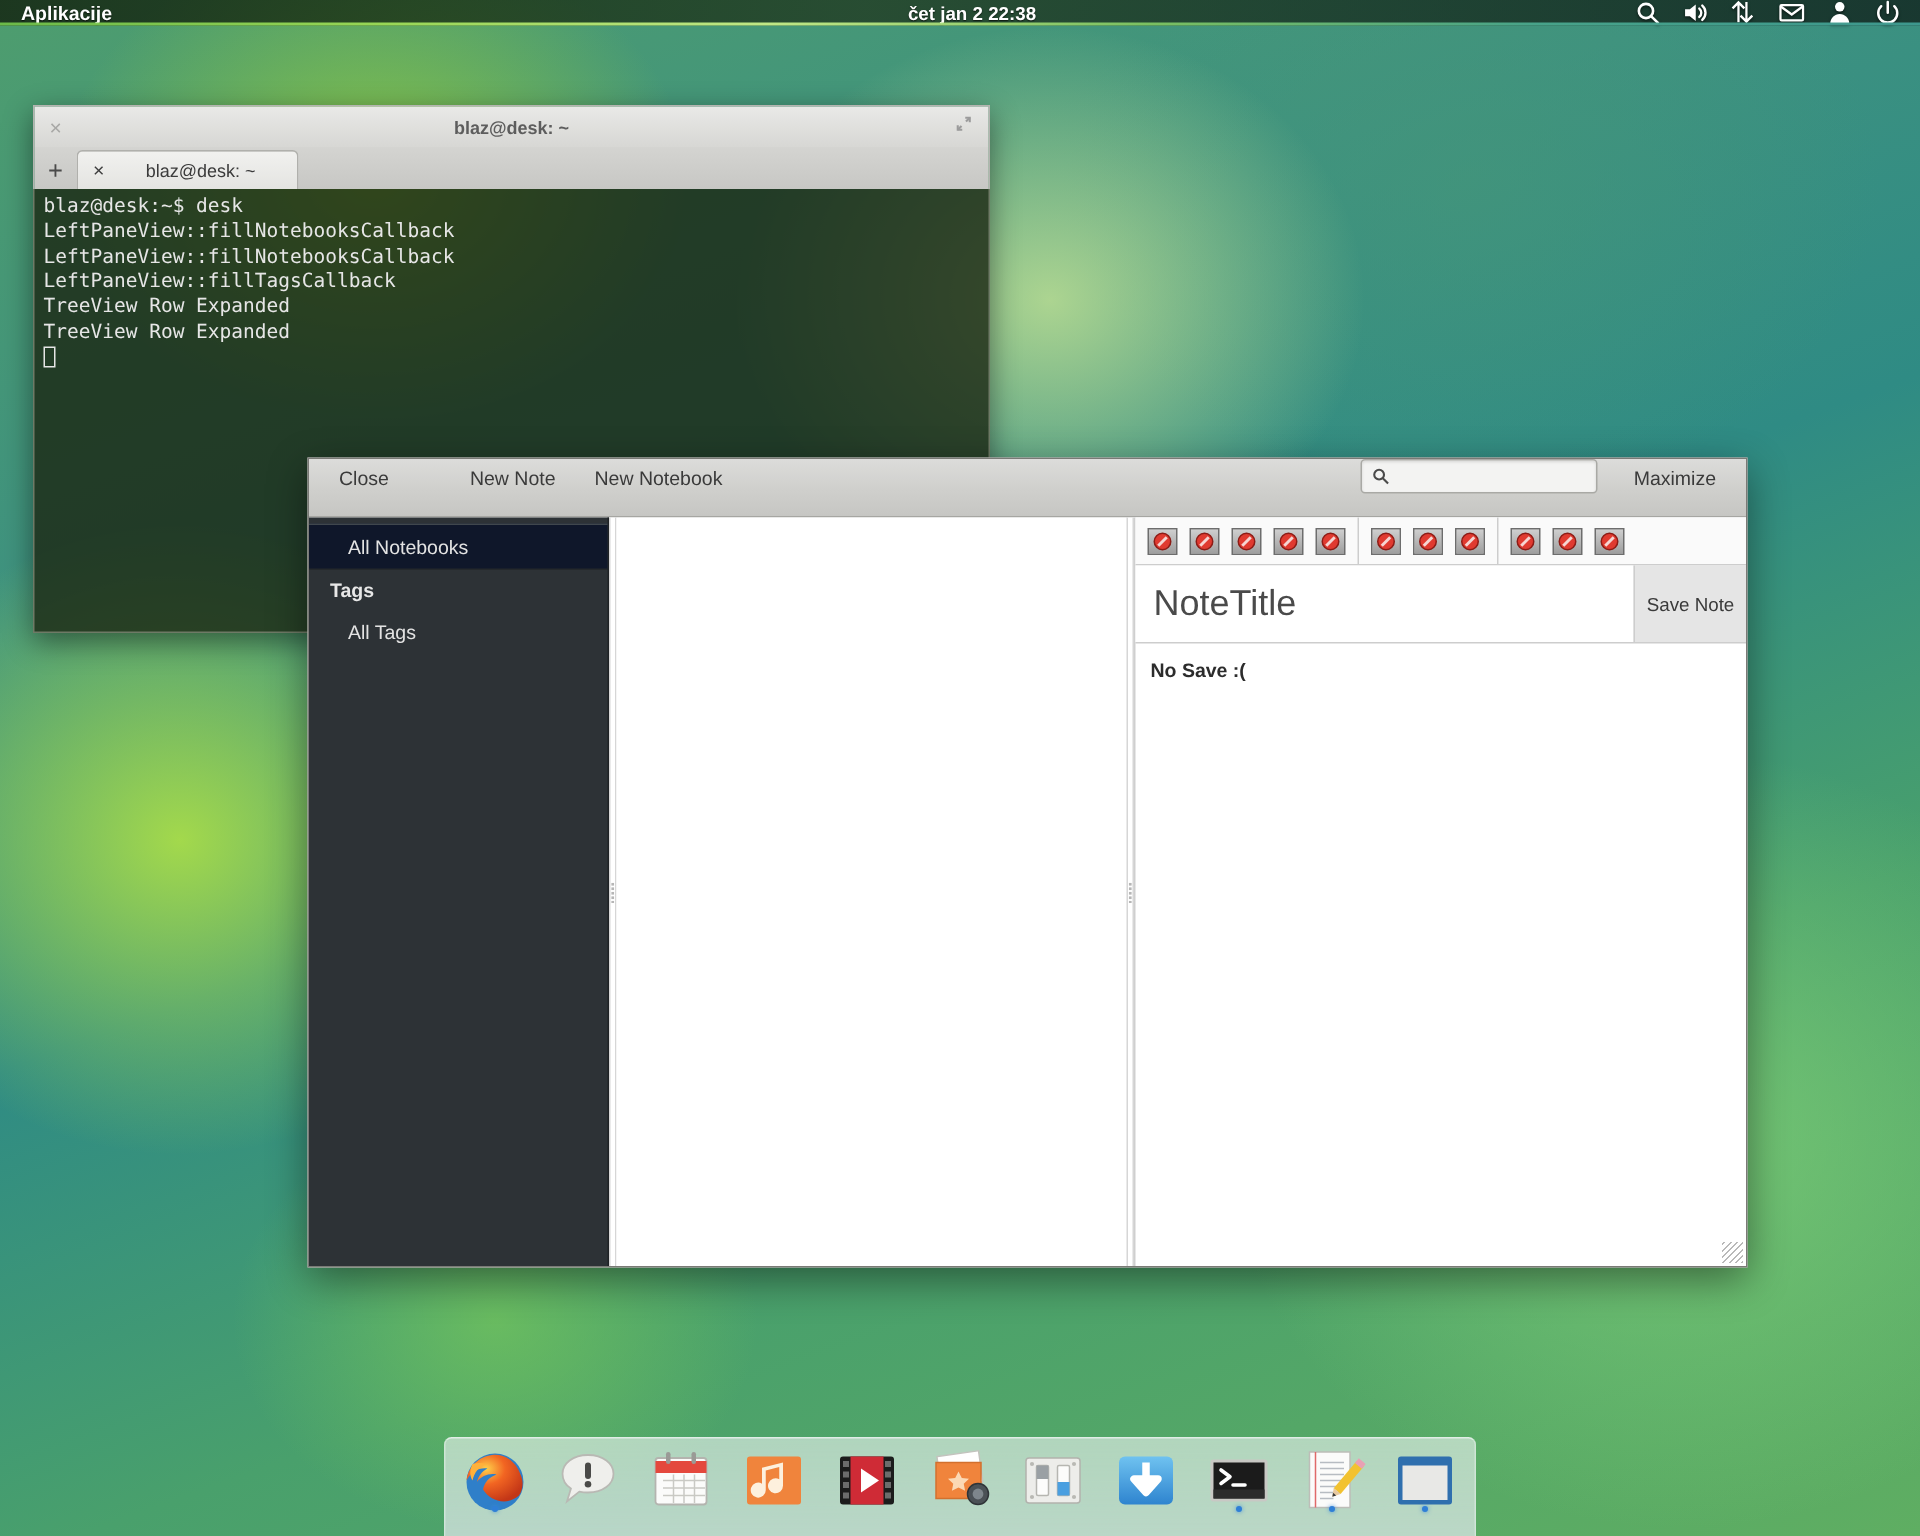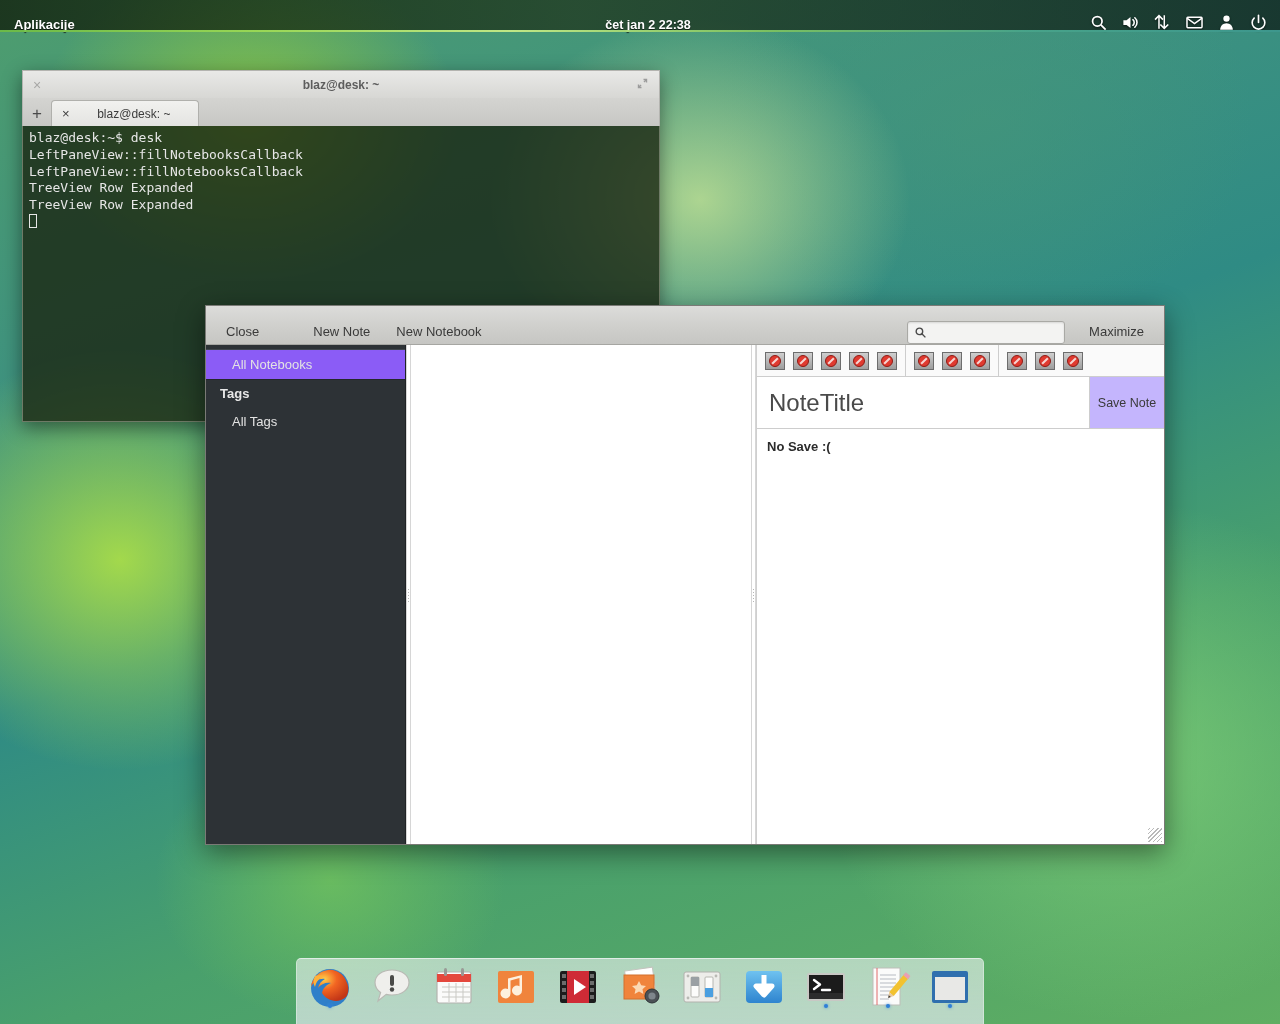--- a/index.html
+++ b/index.html
@@ -14,25 +14,25 @@
       radial-gradient(ellipse 330px 300px at 120px 560px, rgba(175,225,70,.9), rgba(175,225,70,0) 70%),
       radial-gradient(ellipse 250px 200px at 330px 880px, rgba(120,200,90,.7), rgba(120,200,90,0) 70%),
       radial-gradient(ellipse 300px 260px at 700px 200px, rgba(210,235,150,.75), rgba(210,235,150,0) 70%),
       radial-gradient(ellipse 420px 360px at 1120px 760px, rgba(130,210,120,.75), rgba(130,210,120,0) 72%),
       radial-gradient(ellipse 380px 300px at 980px 120px, rgba(70,150,120,.55), rgba(70,150,120,0) 72%),
       linear-gradient(160deg, #4e9d6e 0%, #3e9280 28%, #2f8b84 48%, #49a06c 70%, #5fae62 100%);
   }
 
   
   .top-panel {
-    position: absolute; left: 0; top: 0; width: 1280px; height: 32px;
+    position: absolute; left: 0; top: 0; width: 1280px; height: 17px;
     background: linear-gradient(90deg,
        rgba(16,30,12,.80) 0%, rgba(22,42,16,.76) 22%, rgba(28,48,24,.72) 45%,
        rgba(20,40,26,.74) 70%, rgba(16,34,28,.80) 100%);
-    display: flex; align-items: flex-end; color: #fff;
+    display: flex; align-items: center; color: #fff;
     font-size: 12.5px; z-index: 60;
   }
   .top-panel:after {
     content: ""; position: absolute; left: 0; bottom: 0; width: 100%; height: 2px;
     background: linear-gradient(90deg,#6fc04a,#9ede58,#c8ef8a,#7fc663,#4aa88e,#3f9c92);
     opacity: .95;
   }
   .panel-apps {
     font-weight: bold; margin-left: 14px; font-size: 13px;
     text-shadow: 0 1px 1px rgba(0,0,0,.7);
@@ -96,21 +96,21 @@
   .notes {
     position: absolute; left: 205px; top: 305px; width: 960px; height: 540px;
     background: #fff; border: 1px solid #7a7a76;
     box-shadow: 0 8px 26px rgba(0,0,0,.45); z-index: 20;
     display: flex; flex-direction: column;
   }
   .notes-toolbar {
     height: 39px; flex: none;
     background: linear-gradient(180deg,#dcdcda 0%,#cfcfcc 55%,#c6c6c3 100%);
     border-bottom: 1px solid #a6a6a2;
-    display: flex; align-items: flex-end; padding: 0 8px; gap: 2px;
+    display: flex; align-items: flex-start; padding: 0 8px; gap: 2px;
   }
   .tb-btn {
     font-size: 13px; color: #3a3a3a; padding: 5px 12px; border-radius: 3px;
   }
   .tb-spacer { flex: 1; }
   .search-entry {
     width: 158px; height: 23px; background: #f3f3f2;
     border: 1px solid #a9a9a5; border-radius: 3px;
     display: flex; align-items: center; padding: 0 6px;
     box-shadow: inset 0 1px 2px rgba(0,0,0,.12);
@@ -126,21 +126,21 @@
     border-right: 1px solid #1f2225; padding-top: 4px;
   }
   .side-head {
     font-size: 13px; font-weight: bold; color: #e8e8e8;
     padding: 6px 0 6px 14px;
   }
   .side-item {
     font-size: 13px; color: #e3e3e3; padding: 7px 0 7px 26px;
   }
   .side-item.selected {
-    background: #8b5cf6; border-top: 1px solid #40474d; border-bottom: 1px solid #24282b;
+    background: #0f172a; border-top: 1px solid #40474d; border-bottom: 1px solid #24282b;
   }
 
   .splitter {
     width: 5px; flex: none; background: #ffffff;
     border-left: 1px solid #d6d6d6; border-right: 1px solid #d6d6d6;
     display: flex; align-items: center; justify-content: center;
   }
   .grip { width: 3px; height: 14px;
     background-image: radial-gradient(#b6b6b6 40%, transparent 41%);
     background-size: 3px 3px; }
@@ -174,21 +174,21 @@
     border-bottom: 1px solid #cdcdcd;
   }
   .title-input {
     flex: 1; border: none; outline: none; padding: 0 0 0 12px;
     font-size: 24px; color: #4a4a4a; font-family: "Liberation Sans", sans-serif;
     font-weight: 300; background: #fff;
   }
   .save-btn {
     width: 75px; flex: none; border-left: 1px solid #cdcdcd;
     display: flex; align-items: center; justify-content: center;
-    font-size: 12.5px; color: #3a3a3a; background: #c4b5fd; text-align: center;
+    font-size: 12.5px; color: #3a3a3a; background: #e5e5e5; text-align: center;
   }
   .note-body {
     flex: 1; padding: 10px 0 0 10px; font-size: 13px;
     font-weight: bold; color: #2c2c2c; position: relative;
   }
   .resize-grip {
     position: absolute; right: 2px; bottom: 2px; width: 14px; height: 14px;
     background-image: repeating-linear-gradient(-45deg,
       #b9b9b9 0 1px, transparent 1px 3px);
   }
@@ -271,21 +271,21 @@
       </svg>
     </span>
   </div>
   <div class="term-tabbar">
     <span class="tab-new">+</span>
     <div class="term-tab">
       <span class="x">×</span>
       <span class="lbl">blaz@desk: ~</span>
     </div>
   </div>
-  <div class="term-body"><div>blaz@desk:~$ desk</div><div>LeftPaneView::fillNotebooksCallback</div><div>LeftPaneView::fillNotebooksCallback</div><div>TreeView Row Expanded</div><div>TreeView Row Expanded</div><div><span class="term-cursor"></span></div></div>
+  <div class="term-body"><div>blaz@desk:~$ desk</div><div>LeftPaneView::fillNotebooksCallback</div><div>LeftPaneView::fillNotebooksCallback</div><div>LeftPaneView::fillTagsCallback</div><div>TreeView Row Expanded</div><div>TreeView Row Expanded</div><div><span class="term-cursor"></span></div></div>
 </div>
 
 <div class="notes">
 
   <div class="notes-toolbar">
     <span class="tb-btn">Close</span>
     <span class="tb-btn" style="margin-left:28px">New Note</span>
     <span class="tb-btn">New Notebook</span>
     <span class="tb-spacer"></span>
     <div class="search-entry">

